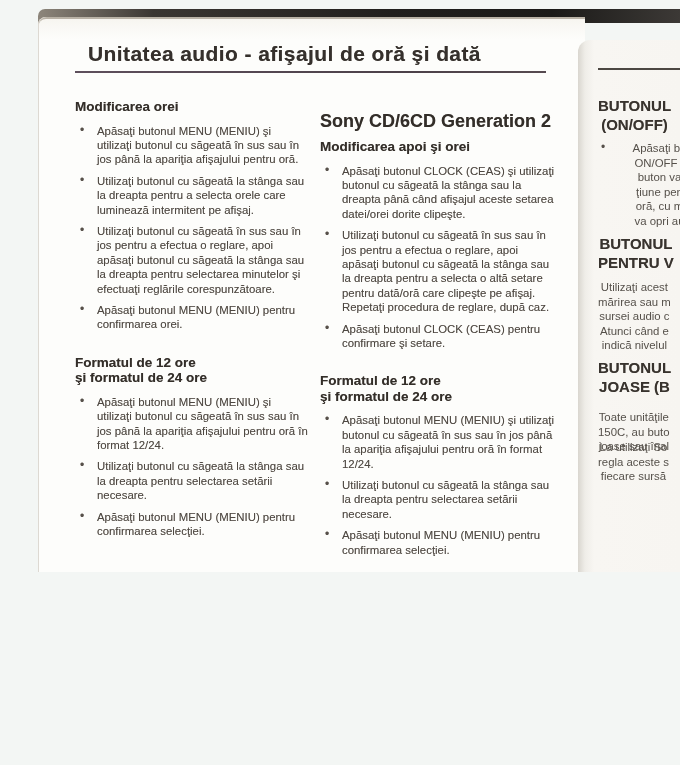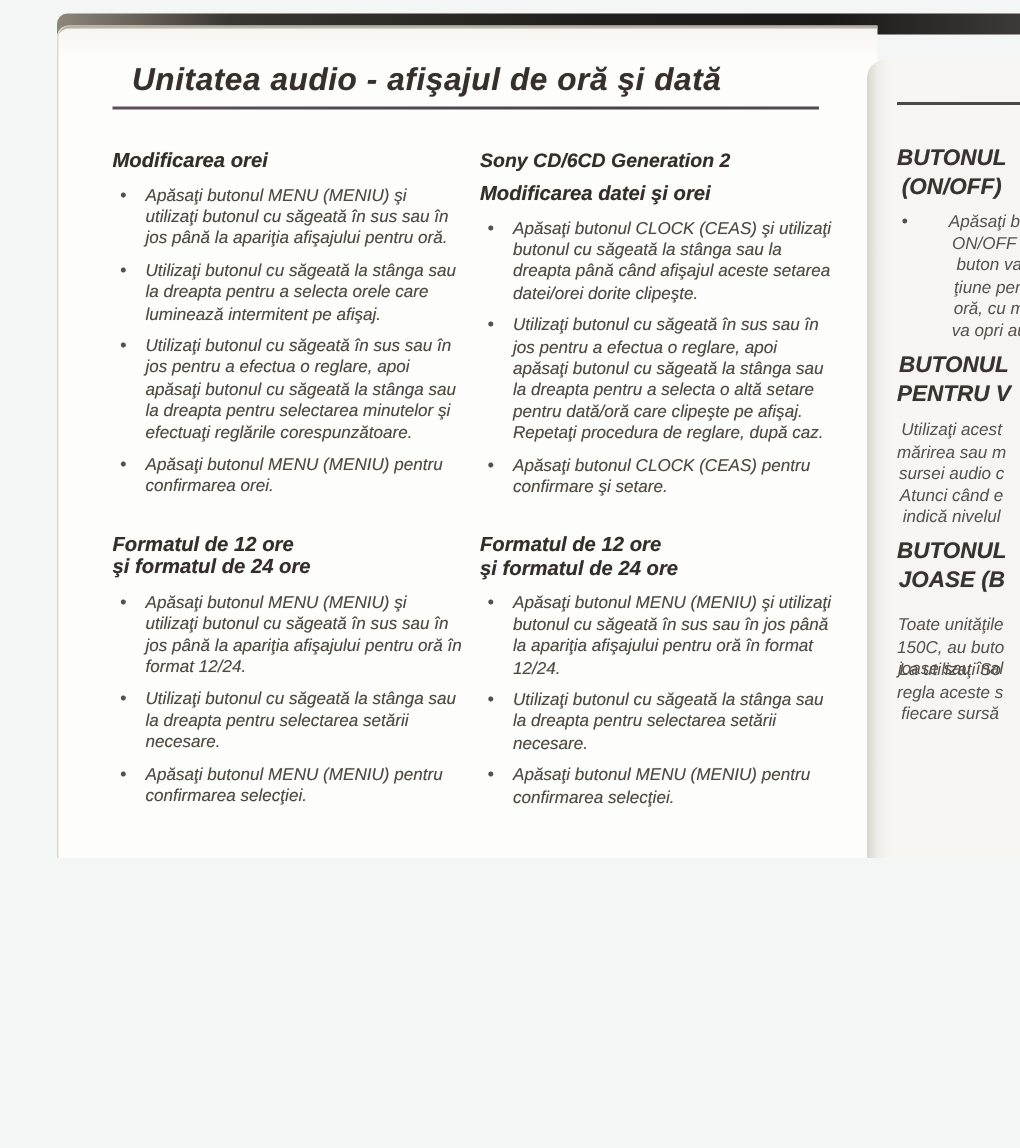--- a/index.html
+++ b/index.html
@@ -2,21 +2,21 @@
 <html><head>
 <meta charset="utf-8">
 <style>
   html,body{margin:0;padding:0;}
   body{
     width:680px;height:765px;overflow:hidden;
     background:#f3f6f4;
     font-family:"Liberation Sans","DejaVu Sans",sans-serif;
     -webkit-font-smoothing:antialiased;
   }
-  .scan{position:relative;width:680px;height:572px;overflow:hidden;font-style:italic;}
+  .scan{position:relative;width:680px;height:572px;overflow:hidden;}
 
   
   .top-edge{
     position:absolute;left:38px;top:9px;width:642px;height:14px;
     background:linear-gradient(to right,#8d867b 0%,#3a3632 18%,#211f1d 55%,#1b1a18 80%,#3c3936 100%);
     border-top-left-radius:7px;
   }
 
   
   .page-main{
@@ -52,21 +52,21 @@
   }
   .next-rule{
     position:absolute;left:20px;top:28px;width:90px;height:2px;background:#4c4742;
   }
 
   
   .col{position:absolute;top:82px;color:#4e4842;}
   .col-left{left:37px;width:233px;}
   .col-mid{left:282px;width:236px;}
   .brand-h{
-    font-size:13px;font-weight:bold;color:#332e29;margin:0 0 7px;
+    font-size:18px;font-weight:bold;color:#332e29;margin:12px 0 7px;
     text-shadow:0 0 .5px rgba(60,52,46,.5);
   }
   .sec-h{
     font-size:13.5px;font-weight:bold;color:#332e29;margin:0 0 9px;
     white-space:pre-line;line-height:15.5px;
     text-shadow:0 0 .5px rgba(60,52,46,.5);
   }
   .sec{margin-bottom:23px;}
   ul.bullets{list-style:none;margin:0;padding:0;}
   ul.bullets li{
@@ -124,21 +124,21 @@
           <li>Apăsaţi butonul MENU (MENIU) şi utilizaţi butonul cu săgeată în sus sau în jos până la apariţia afişajului pentru oră în format 12/24.</li>
           <li>Utilizaţi butonul cu săgeată la stânga sau la dreapta pentru selectarea setării necesare.</li>
           <li>Apăsaţi butonul MENU (MENIU) pentru confirmarea selecţiei.</li>
         </ul>
       </div>
     </div>
 
     <div class="col col-mid">
       <h2 class="brand-h">Sony CD/6CD Generation 2</h2>
       <div class="sec">
-        <h3 class="sec-h">Modificarea datei şi orei</h3>
+        <h3 class="sec-h">Modificarea apoi şi orei</h3>
         <ul class="bullets">
           <li>Apăsaţi butonul CLOCK (CEAS) şi utilizaţi butonul cu săgeată la stânga sau la dreapta până când afişajul aceste setarea datei/orei dorite clipeşte.</li>
           <li>Utilizaţi butonul cu săgeată în sus sau în jos pentru a efectua o reglare, apoi apăsaţi butonul cu săgeată la stânga sau la dreapta pentru a selecta o altă setare pentru dată/oră care clipeşte pe afişaj. Repetaţi procedura de reglare, după caz.</li>
           <li>Apăsaţi butonul CLOCK (CEAS) pentru confirmare şi setare.</li>
         </ul>
       </div>
       <div class="sec">
         <h3 class="sec-h">Formatul de 12 ore
 şi formatul de 24 ore</h3>
         <ul class="bullets">

